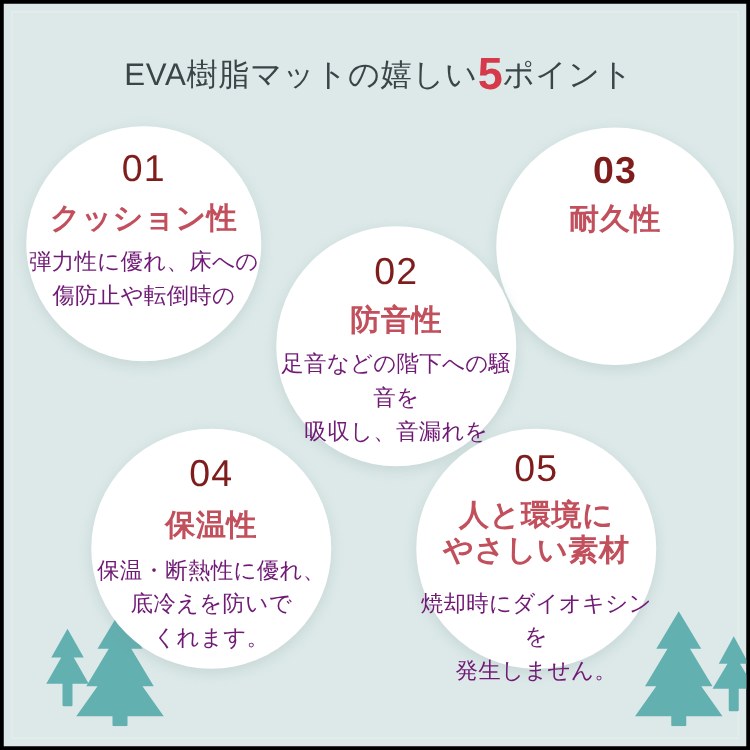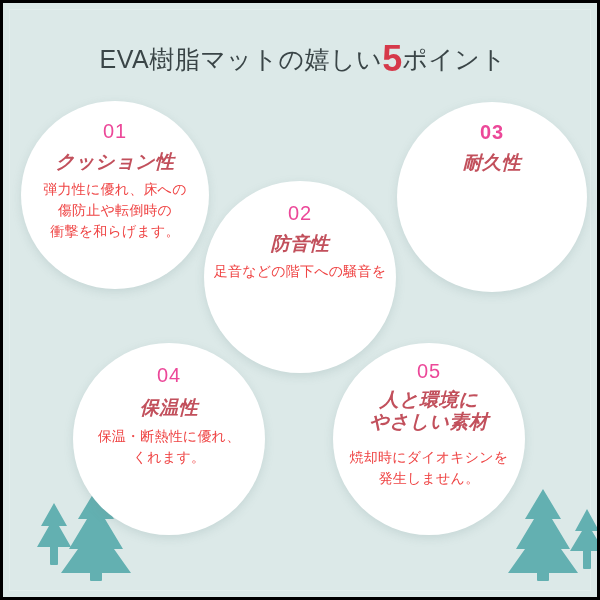--- a/index.html
+++ b/index.html
@@ -65,51 +65,49 @@
     box-shadow: 0 3px 10px rgba(120, 150, 150, 0.22);
     display: flex;
     flex-direction: column;
     align-items: center;
     justify-content: flex-start;
     text-align: center;
     box-sizing: border-box;
   }
 
   .c-num {
-    color: #ec4899;
-    font-size: 20px;
+    color: #7f1d1d;
+    font-size: 30px;
     line-height: 1;
     letter-spacing: 1px;
   }
   .c-head {
     color: #c2505c;
-    font-size: 19px;
+    font-size: 24px;
     font-weight: bold;
     line-height: 1.18;
     letter-spacing: 0.5px;
-    font-style: italic;
   }
   .c-body {
-    color: #ef4444;
-    font-size: 14px;
+    color: #701a75;
+    font-size: 18px;
     line-height: 1.48;
     letter-spacing: 0.2px;
-    font-family: Liberation Mono, monospace;
   }
 
   
   #circle-01 { left: 18px;  top: 98px;  width: 188px; height: 188px; z-index: 2; padding-top: 20px; }
   #circle-01 .c-num  { margin-bottom: 10px; }
   #circle-01 .c-head { margin-bottom: 7px; }
 
   #circle-03 { left: 394px; top: 99px;  width: 190px; height: 190px; z-index: 2; padding-top: 20px; }
   #circle-03 .c-num  { margin-bottom: 10px; font-weight: bold; }
   #circle-03 .c-head { margin-bottom: 7px; }
 
-  #circle-02 { left: 201px; top: 178px; width: 192px; height: 192px; z-index: 3; padding-top: 22px; }
+  #circle-02 { left: 218px; top: 178px; width: 192px; height: 192px; z-index: 3; padding-top: 22px; }
   #circle-02 .c-num  { margin-bottom: 10px; }
   #circle-02 .c-head { margin-bottom: 7px; }
 
   #circle-04 { left: 70px;  top: 340px; width: 192px; height: 192px; z-index: 4; padding-top: 22px; }
   #circle-04 .c-num  { margin-bottom: 12px; }
   #circle-04 .c-head { margin-bottom: 8px; }
 
   #circle-05 { left: 330px; top: 340px; width: 192px; height: 192px; z-index: 4; padding-top: 18px; }
   #circle-05 .c-num  { margin-bottom: 8px; }
   #circle-05 .c-head { margin-bottom: 14px; }
@@ -133,42 +131,43 @@
   <div class="title">
     <span>EVA樹脂マットの嬉しい</span><span class="big-number">5</span><span>ポイント</span>
   </div>
 
   <div class="circle" id="circle-01">
     <div class="c-num">01</div>
     <div class="c-head">クッション性</div>
     <div class="c-body">
       <div>弾力性に優れ、床への</div>
       <div>傷防止や転倒時の</div>
-      <div>衝撃を和らげます。</div>
     </div>
   </div>
 
   <div class="circle" id="circle-03">
     <div class="c-num">03</div>
     <div class="c-head">耐久性</div>
   </div>
 
   <div class="circle" id="circle-02">
     <div class="c-num">02</div>
     <div class="c-head">防音性</div>
     <div class="c-body">
       <div>足音などの階下への騒音を</div>
+      <div>吸収し、音漏れを</div>
     </div>
   </div>
 
   <div class="circle" id="circle-04">
     <div class="c-num">04</div>
     <div class="c-head">保温性</div>
     <div class="c-body">
       <div>保温・断熱性に優れ、</div>
+      <div>底冷えを防いで</div>
       <div>くれます。</div>
     </div>
   </div>
 
   <div class="circle" id="circle-05">
     <div class="c-num">05</div>
     <div class="c-head" id="head-05">
         <div>人と環境に</div>
         <div>やさしい素材</div>
       </div>

